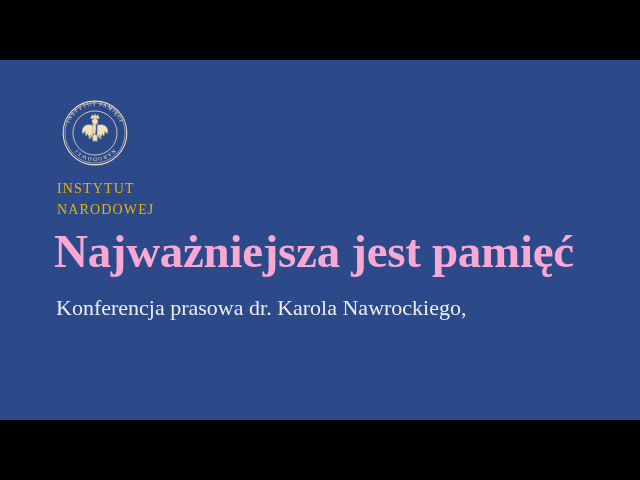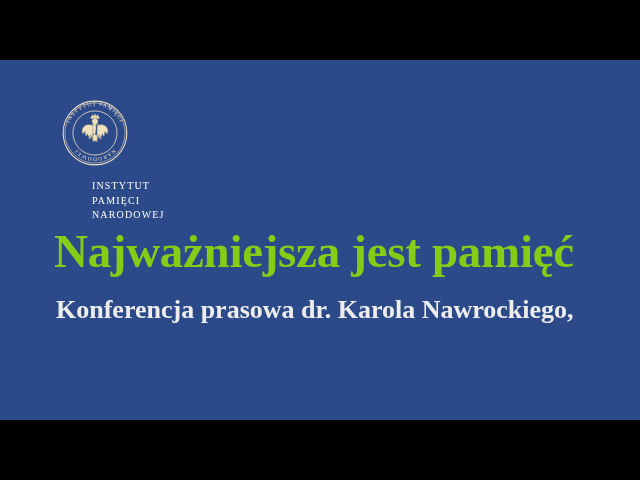--- a/index.html
+++ b/index.html
@@ -53,53 +53,52 @@
 
   .seal {
     width: 76px;
     height: 70px;
     position: relative;
   }
   .seal svg { display: block; }
 
   .logo-wordmark {
     margin-top: 11px;
-    color: #ffffff;
+    color: #eab308;
     font-family: "Liberation Serif", "DejaVu Serif", serif;
-    font-size: 10px;
+    font-size: 14px;
     letter-spacing: 1.15px;
     line-height: 1.47;
     white-space: nowrap;
-    margin-left: 35px;
   }
   .logo-wordmark div { display: block; }
 
   
   .headline {
     position: absolute;
     left: 54px;
     top: 168px;
-    color: #84cc16;
+    color: #f9a8d4;
     font-family: "Liberation Serif", "DejaVu Serif", serif;
     font-size: 47px;
     font-weight: 700;
     letter-spacing: -0.3px;
     line-height: 1.02;
     white-space: nowrap;
   }
 
   
   .subtitle {
     position: absolute;
     left: 56px;
     top: 232px;
     color: #EDEDEE;
     font-family: "Liberation Serif", "DejaVu Serif", serif;
-    font-size: 26px;
-    font-weight: 700;
+    font-size: 22px;
+    font-weight: 400;
     line-height: 1.42;
     white-space: nowrap;
     text-align: center;
   }
   .subtitle div { display: block; }
 </style>
 </head>
 <body>
 
 <div class="video-frame">
@@ -156,21 +155,20 @@
                      l-2.2 -2.6 l1.6 -0.4 c-0.6 -1.4 -2.0 -2.2 -3.8 -2.2 z"></path>
 
             <path d="M44.6 53.4 l-3.4 3.0 l1.4 0.2 l-2.2 2.0 l3.6 -1.4 z"></path>
             <path d="M55.4 53.4 l3.4 3.0 l-1.4 0.2 l2.2 2.0 l-3.6 -1.4 z"></path>
           </g>
         </svg>
       </div>
 
       <div class="logo-wordmark">
         <div>INSTYTUT</div>
-        <div>PAMIĘCI</div>
         <div>NARODOWEJ</div>
       </div>
 
     </div>
 
     <div class="headline">Najważniejsza jest pamięć</div>
 
     <div class="subtitle">
       <div>Konferencja prasowa dr. Karola Nawrockiego,</div>
     </div>

